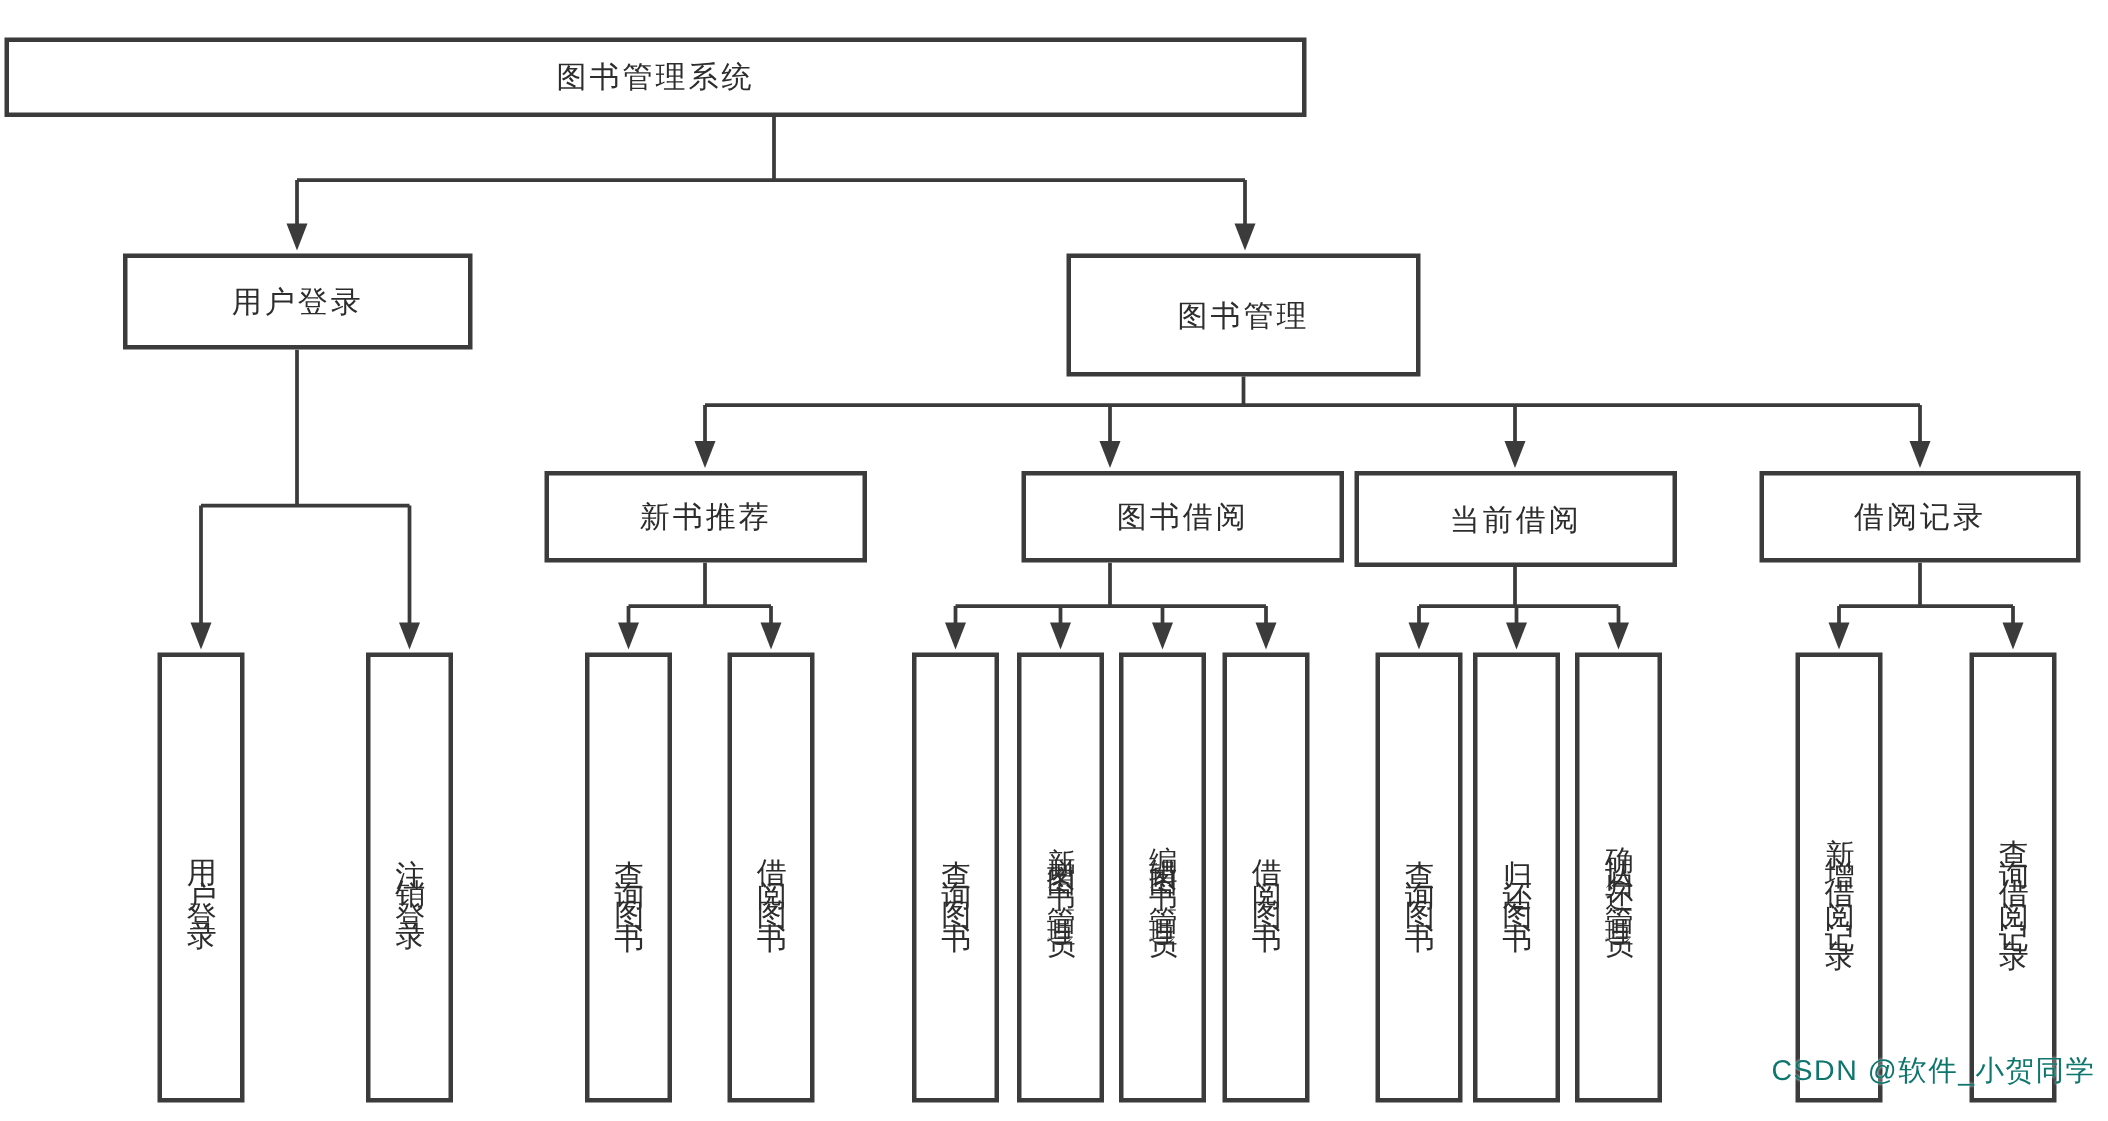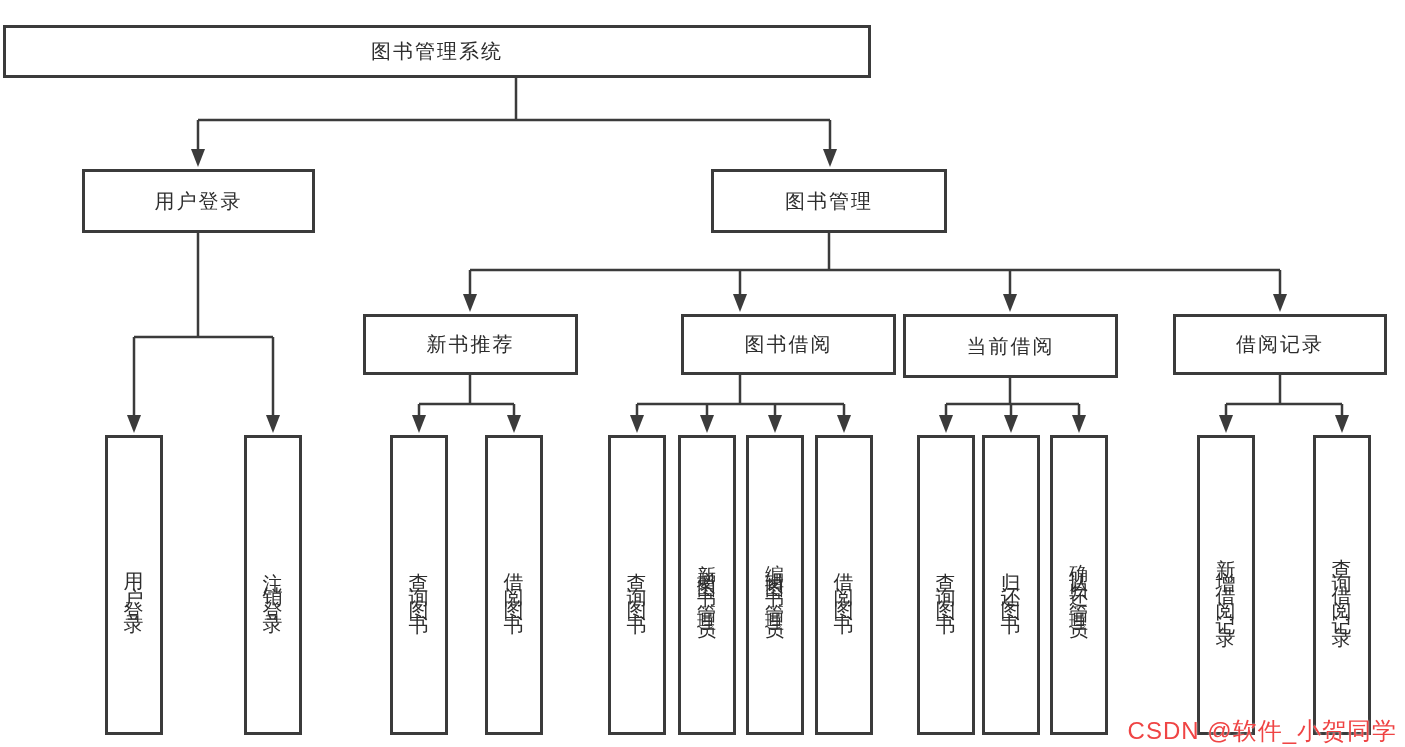--- a/index.html
+++ b/index.html
@@ -42,23 +42,23 @@
     line-height: 1;
     white-space: nowrap;
   }
   .box .vtext.long {
     letter-spacing: 8px;
     font-size: 19px;
   }
   .watermark {
     position: absolute;
     right: 8px;
-    bottom: 0;
-    color: #ef4444;
-    font-size: 24px;
+    bottom: 20px;
+    color: #0f766e;
+    font-size: 19px;
     letter-spacing: 1px;
     z-index: 3;
     text-shadow: 0 0 2px #ffffff;
   }
 </style>
 </head>
 <body>
 
 <div class="canvas">
 
@@ -131,21 +131,21 @@
     </g>
   </svg>
 
   <div class="box" style="left:3px; top:13px; width:868px; height:53px;margin-top:12px;">
     <span>图书管理系统</span>
   </div>
 
   <div class="box" style="left:82px; top:169px; width:233px; height:64px;">
     <span>用户登录</span>
   </div>
-  <div class="box" style="left:711px; top:169px; width:236px; height:64px;">
+  <div class="box" style="left:711px; top:169px; width:236px; height:82px;">
     <span>图书管理</span>
   </div>
 
   <div class="box" style="left:363px; top:314px; width:215px; height:61px;align-items:center;">
     <span>新书推荐</span>
   </div>
   <div class="box" style="left:633px; top:314px; width:215px; height:61px;margin-left:48px;">
     <span>图书借阅</span>
   </div>
   <div class="box" style="left:903px; top:314px; width:215px; height:64px;">

